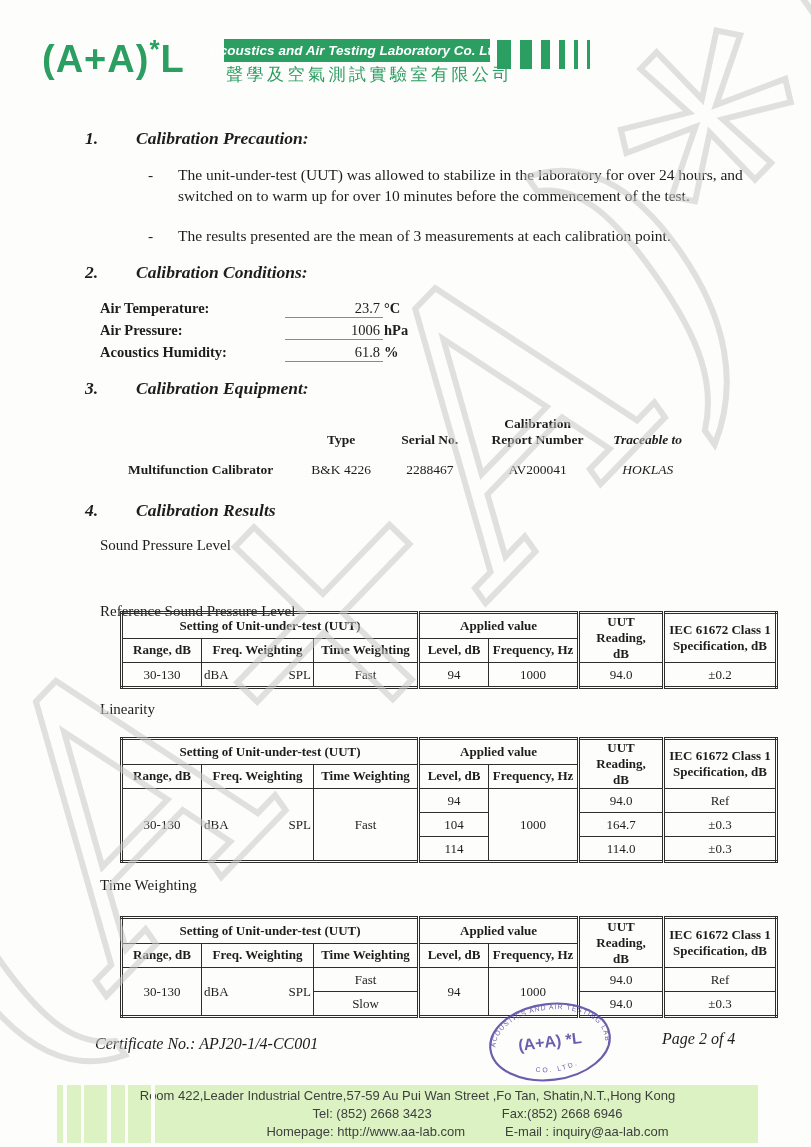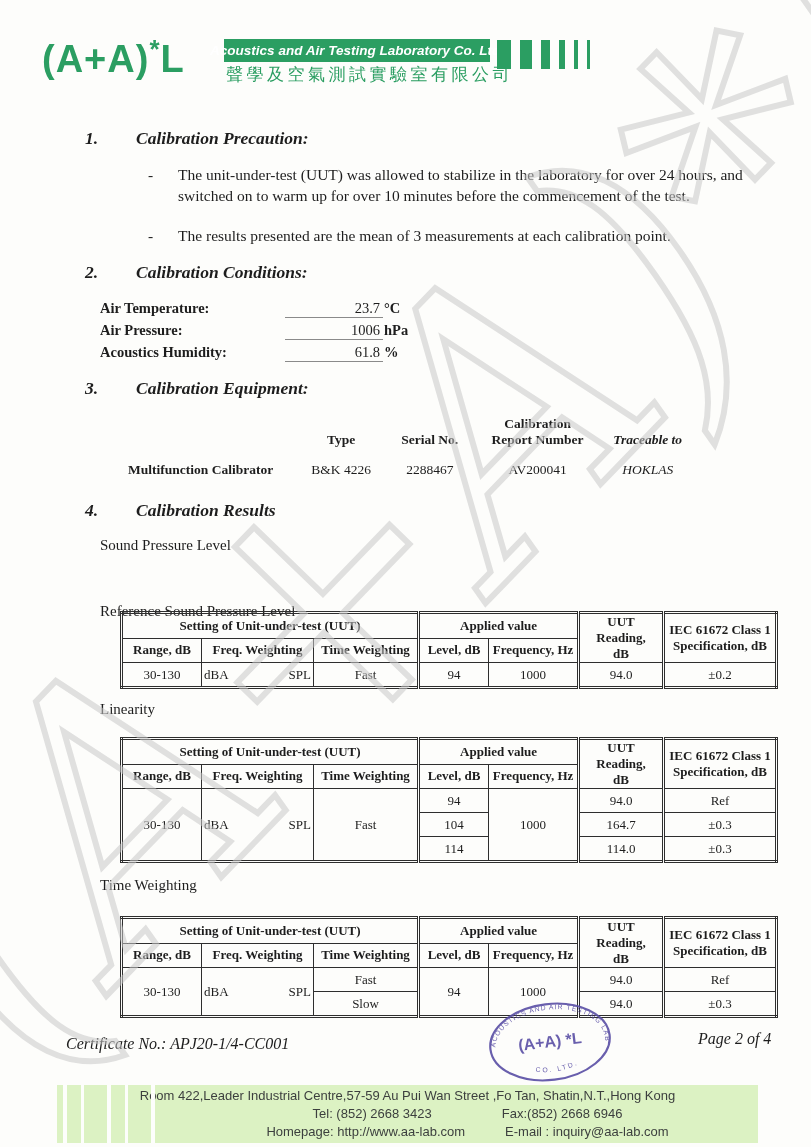--- a/index.html
+++ b/index.html
@@ -314,41 +314,41 @@
       <td class="gL">Ref</td>
     </tr>
     <tr>
       <td>Slow</td>
       <td class="gL">94.0</td>
       <td class="gL">±0.3</td>
     </tr>
   </tbody>
     </table>
 
-  <div class="abs cert" style="left:66px;top:1035px">
+  <div class="abs cert" style="left:95px;top:1035px">
     <span>Certificate No.:</span>
     <span>APJ20-1/4-CC001</span>
   </div>
 
   <svg class="abs stamp" width="134" height="88" viewBox="0 0 134 88">
     <ellipse cx="67" cy="44" rx="60" ry="38" fill="none" stroke="#5a4fa5" stroke-width="2.2"></ellipse>
     <defs>
       <path id="arcTop" d="M 13 52 A 55 34 0 1 1 121 52" fill="none"></path>
       <path id="arcBot" d="M 25 60 A 50 30 0 0 0 109 60" fill="none"></path>
     </defs>
     <text font-size="6.8" fill="#5a4fa5" letter-spacing="1" font-family="Liberation Sans, sans-serif">
       <textPath href="#arcTop" startOffset="6%">ACOUSTICS AND AIR TESTING LABORATORY</textPath>
     </text>
     <text font-size="6.8" fill="#5a4fa5" letter-spacing="2" font-family="Liberation Sans, sans-serif">
       <textPath href="#arcBot" startOffset="30%">CO. LTD.</textPath>
     </text>
     <text x="67" y="49" text-anchor="middle" font-size="16" font-weight="bold" fill="#5a4fa5" font-family="Liberation Sans, sans-serif">(A+A) *L</text>
   </svg>
 
-  <div class="abs pageno" style="left:698px;top:1030px">Page 2 of 4</div>
+  <div class="abs pageno" style="left:662px;top:1030px">Page 2 of 4</div>
 
   <div class="abs footer">
     <div class="stripes"></div>
     <div class="l1">Room 422,Leader Industrial Centre,57-59 Au Pui Wan Street ,Fo Tan, Shatin,N.T.,Hong Kong</div>
     <div class="l2">
       <span>Tel: (852) 2668 3423</span>
       <span>Fax:(852) 2668 6946</span>
     </div>
     <div class="l3">
       <span>Homepage: http://www.aa-lab.com</span>

